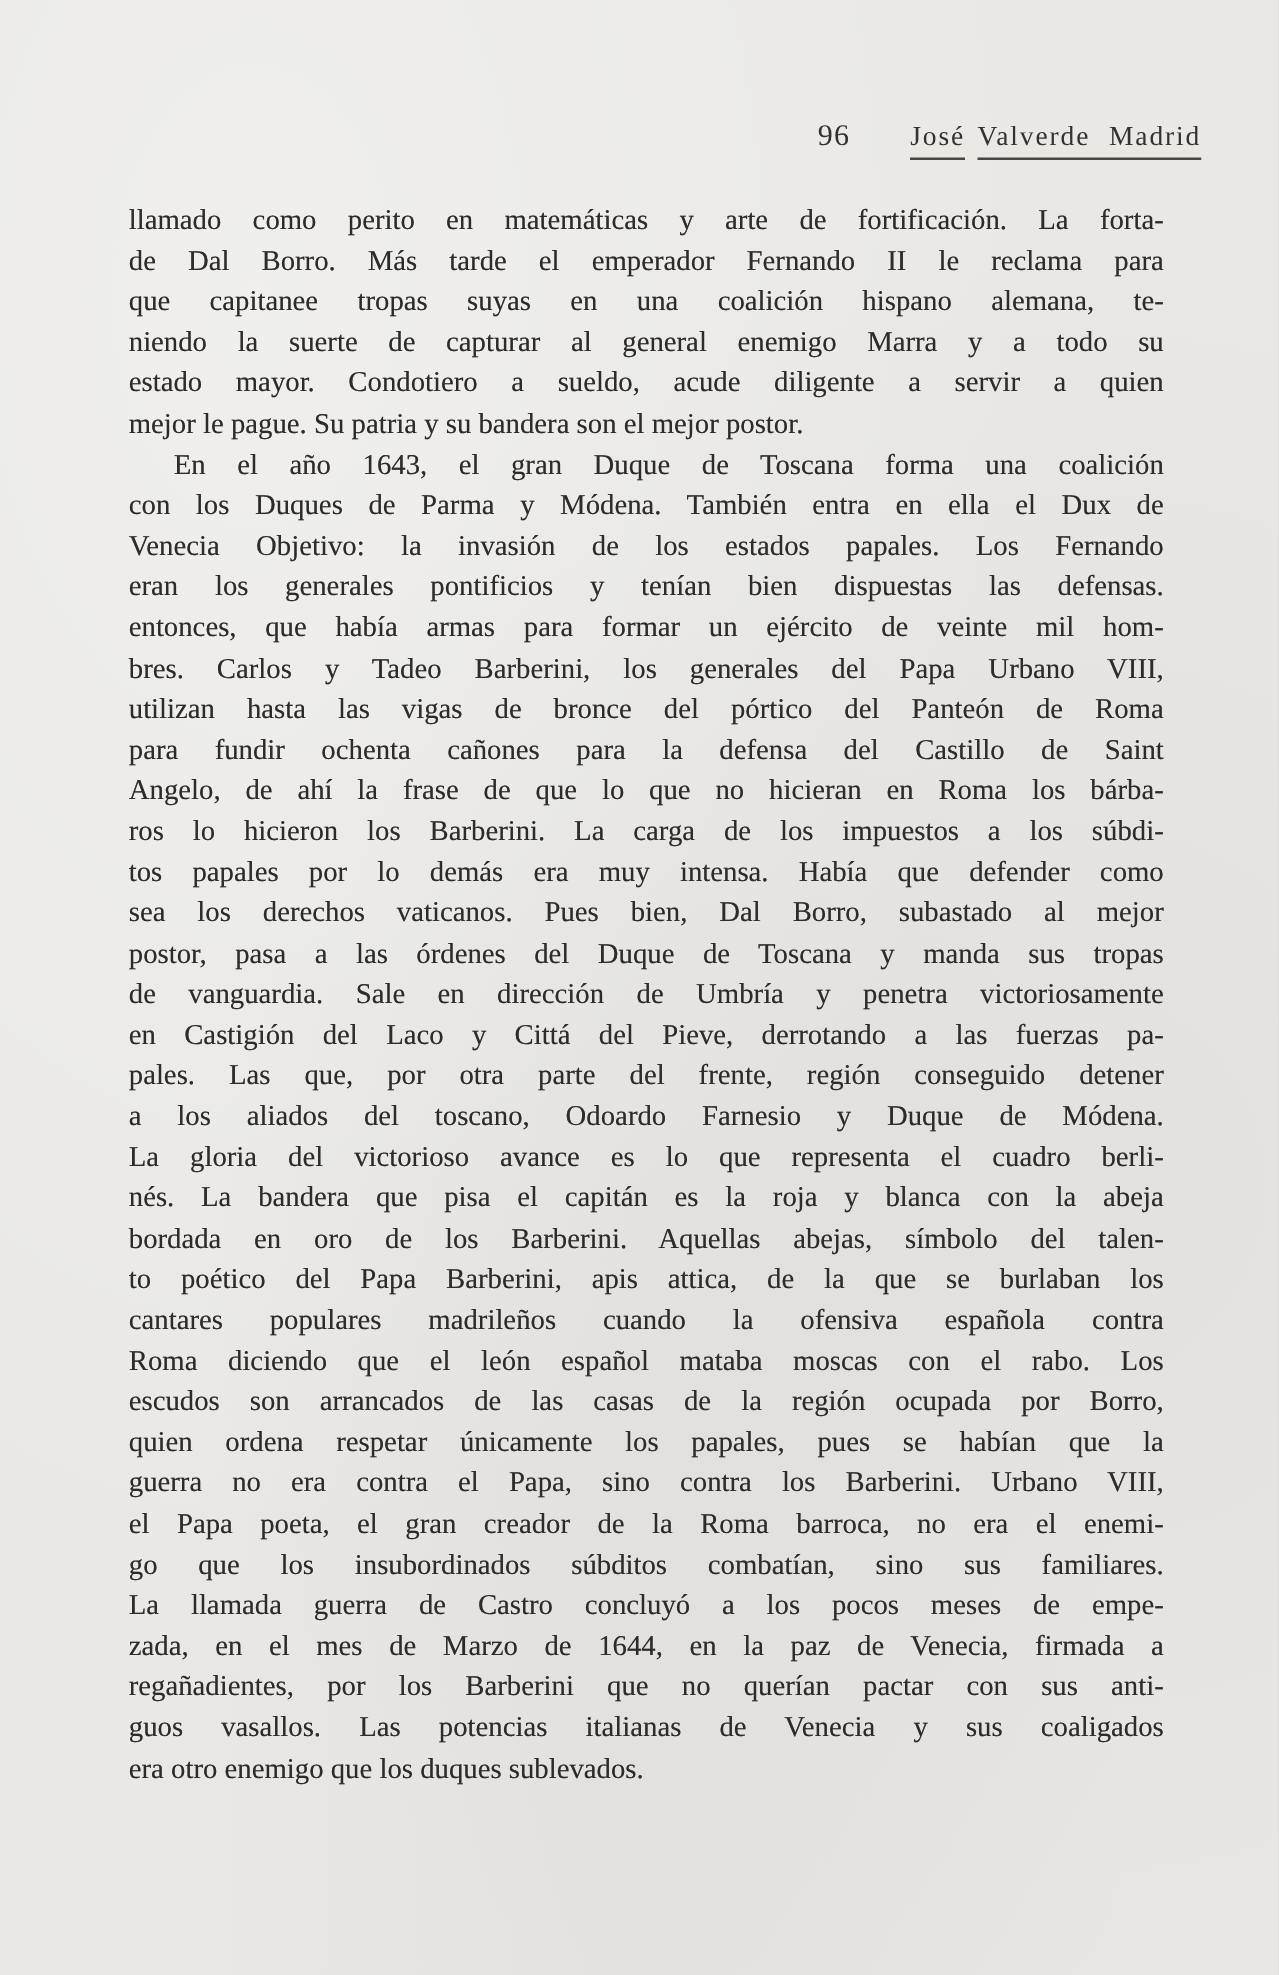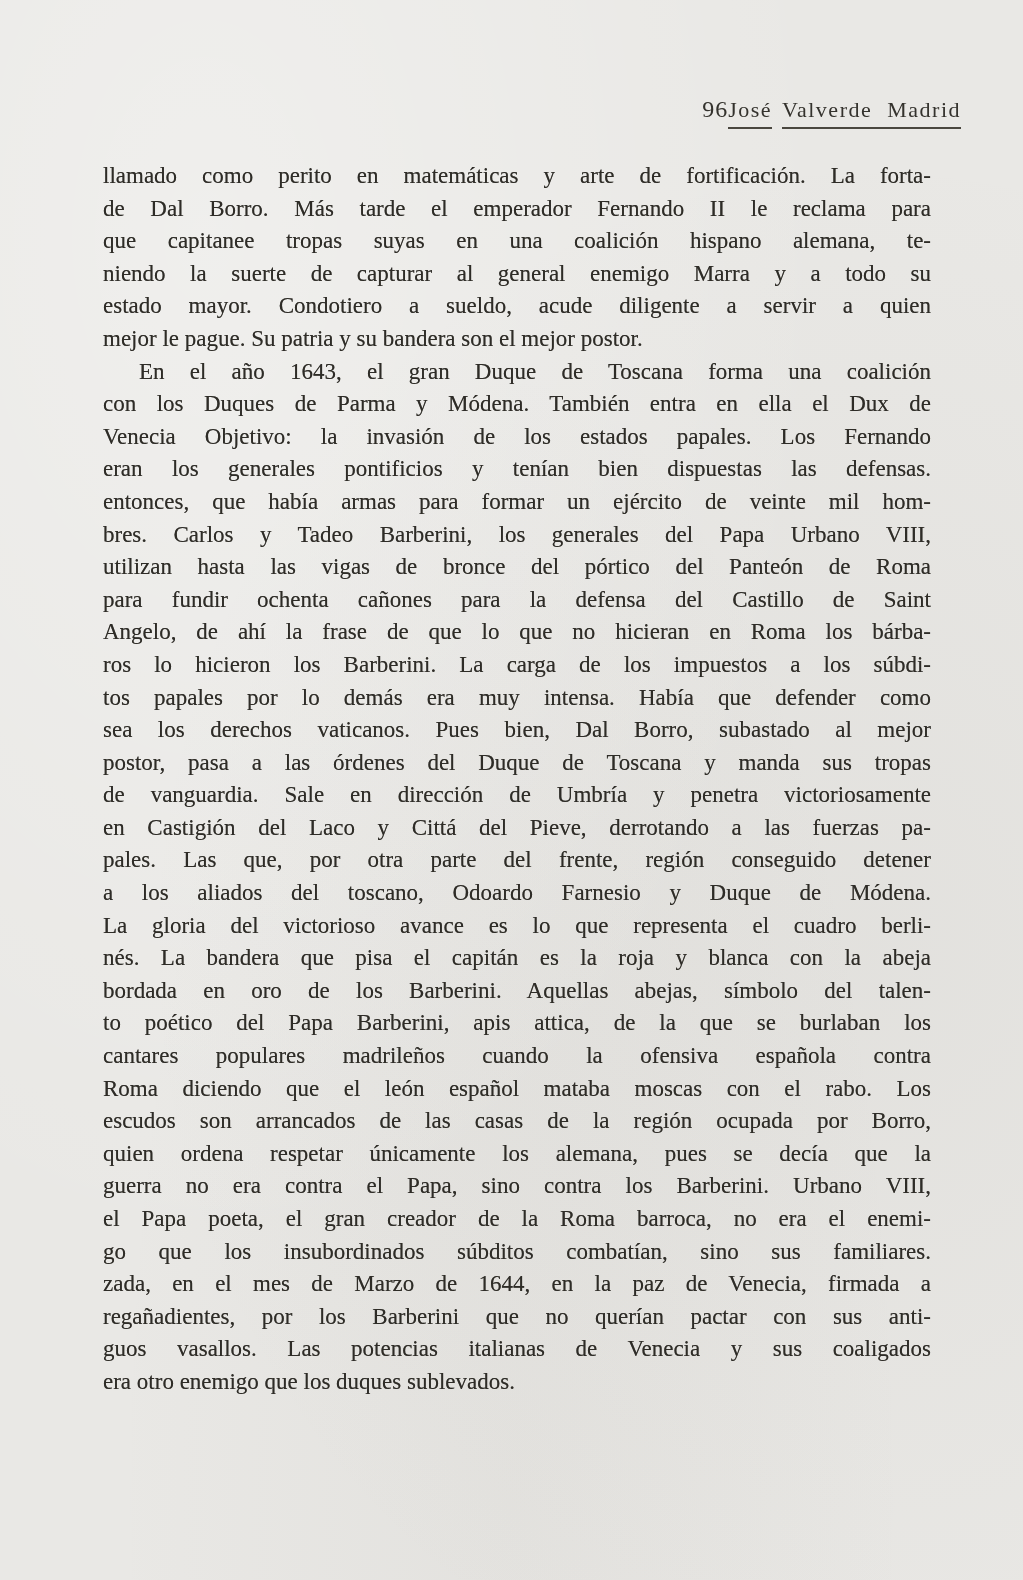--- a/index.html
+++ b/index.html
@@ -32,20 +32,21 @@
   }
   .pagenum {
     font-size: 24px;
     letter-spacing: 1px;
   }
   .running {
     font-size: 22px;
     letter-spacing: 1.5px;
     word-spacing: 8px;
     white-space: nowrap;
+    margin-left: 48px;
   }
   .running .u {
     display: inline-block;
     border-bottom: 2px solid #4a473f;
     padding-bottom: 4px;
   }
   .running .gap { display: inline-block; width: 10px; }
   .text-block {
     position: absolute;
     left: 103px;
@@ -113,24 +114,25 @@
       <div class="line">en Castigión del Laco y Cittá del Pieve, derrotando a las fuerzas pa-</div>
       <div class="line">pales. Las que, por otra parte del frente, región conseguido detener</div>
       <div class="line">a los aliados del toscano, Odoardo Farnesio y Duque de Módena.</div>
       <div class="line">La gloria del victorioso avance es lo que representa el cuadro berli-</div>
       <div class="line">nés. La bandera que pisa el capitán es la roja y blanca con la abeja</div>
       <div class="line">bordada en oro de los Barberini. Aquellas abejas, símbolo del talen-</div>
       <div class="line">to poético del Papa Barberini, apis attica, de la que se burlaban los</div>
       <div class="line">cantares populares madrileños cuando la ofensiva española contra</div>
       <div class="line">Roma diciendo que el león español mataba moscas con el rabo. Los</div>
       <div class="line">escudos son arrancados de las casas de la región ocupada por Borro,</div>
-      <div class="line">quien ordena respetar únicamente los alemana, pues se decía que la</div>
+      <div class="line">quien ordena respetar únicamente los papales, pues se habían que la</div>
       <div class="line">guerra no era contra el Papa, sino contra los Barberini. Urbano VIII,</div>
       <div class="line">el Papa poeta, el gran creador de la Roma barroca, no era el enemi-</div>
       <div class="line">go que los insubordinados súbditos combatían, sino sus familiares.</div>
+      <div class="line">La llamada guerra de Castro concluyó a los pocos meses de empe-</div>
       <div class="line">zada, en el mes de Marzo de 1644, en la paz de Venecia, firmada a</div>
       <div class="line">regañadientes, por los Barberini que no querían pactar con sus anti-</div>
       <div class="line">guos vasallos. Las potencias italianas de Venecia y sus coaligados</div>
       <div class="line endpara">era otro enemigo que los duques sublevados.</div>
     </div>
 
   <div class="footer">BRAC, 81 (1961) 95-113</div>
 
 </div>
 

